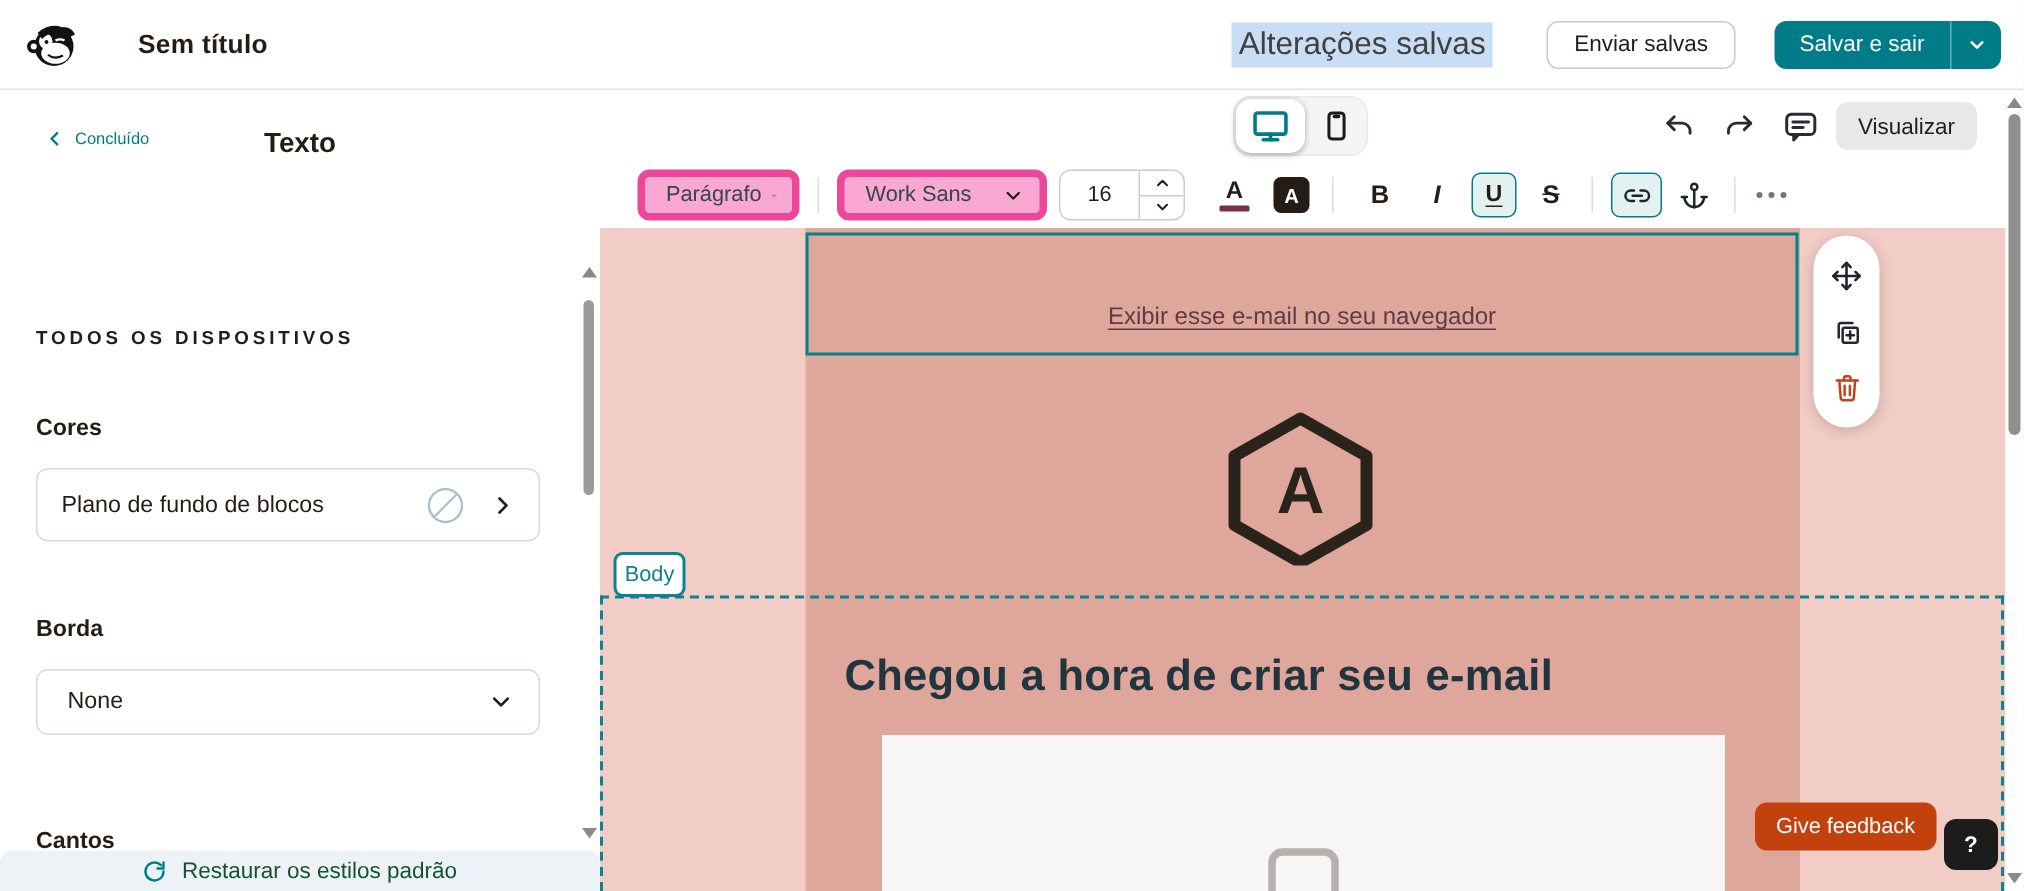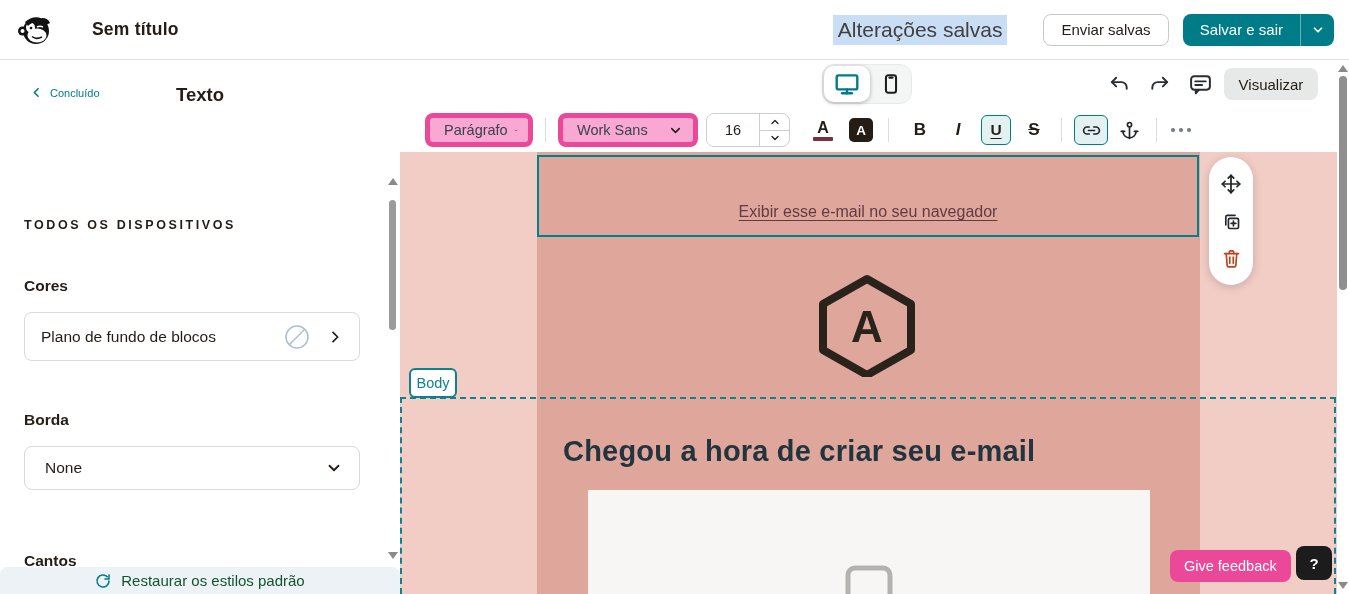--- a/index.html
+++ b/index.html
@@ -11,21 +11,21 @@
   
   .header { position:absolute; left:0; top:0; width:1349px; height:60px; background:#fff;
             border-bottom:1px solid #dfe2e4; display:flex; align-items:center; }
   .logo { margin-left:16px; width:40px; height:40px; cursor:pointer; }
   .doc-title { margin-left:36px; font-size:17.5px; font-weight:bold; letter-spacing:.2px; }
   .header-right { margin-left:auto; display:flex; align-items:center; margin-right:15px; }
   .status-chip { background:#c9ddf4; color:#404040; font-size:21px; padding:3px 5px; }
   .btn-outline { margin-left:36px; height:32px; padding:0 17px; background:#fff;
                  border:1px solid #c5cbcb; border-radius:8px; font-size:15px; color:#241c15;
                  display:flex; align-items:center; cursor:pointer; }
-  .btn-split { margin-left:14px; height:32px; background:#007c89; border-radius:8px;
+  .btn-split { margin-left:26px; height:32px; background:#007c89; border-radius:8px;
                display:flex; align-items:stretch; color:#fff; cursor:pointer; }
   .btn-split-main { padding:0 17px; display:flex; align-items:center; font-size:15px; }
   .btn-split-caret { width:34px; border-left:1px solid rgba(255,255,255,.4);
                      display:flex; align-items:center; justify-content:center; }
 
   
   .sidebar { position:absolute; left:0; top:60px; width:400px; height:534px; background:#fff; }
   .back-link { position:absolute; left:30px; top:26px; display:flex; align-items:center; gap:7px;
                color:#007c89; font-size:11px; cursor:pointer; }
   .panel-title { position:absolute; left:0; top:24px; width:400px; text-align:center;
@@ -118,22 +118,22 @@
               display:flex; align-items:center; justify-content:center; }
   .email-heading { position:absolute; left:163px; top:283px; font-size:29px; font-weight:bold;
                    color:#22343e; letter-spacing:.2px; cursor:text; }
   .email-card { position:absolute; left:188px; top:338px; width:562px; height:104px; background:#f7f6f4; }
   .img-placeholder { position:absolute; left:257px; top:75px; }
   .action-panel { position:absolute; left:809px; top:5px; width:44px; height:128px; background:#fff;
                   border-radius:22px; box-shadow:0 2px 10px rgba(0,0,0,.18); display:flex;
                   flex-direction:column; align-items:center; justify-content:space-evenly; }
   .action-btn { cursor:pointer; display:flex; }
 
-  .feedback-btn { position:absolute; left:770px; top:398px; height:32px; padding:0 14px;
-                  background:#ec4899; color:#fff; border:none; border-radius:8px; font-size:14.5px;
+  .feedback-btn { position:absolute; left:770px; top:383px; height:32px; padding:0 14px;
+                  background:#c2410c; color:#fff; border:none; border-radius:8px; font-size:14.5px;
                   font-family:"Liberation Sans",sans-serif; cursor:pointer; }
   .help-btn { position:absolute; left:896px; top:394px; width:36px; height:34px; background:#1c1c1c;
               color:#fff; border:none; border-radius:8px; font-size:15px; font-weight:bold;
               font-family:"Liberation Sans",sans-serif; cursor:pointer; }
 
   
   .main-scrollbar { position:absolute; left:1337px; top:60px; width:12px; height:534px; background:#fff; }
   .ms-up { position:absolute; left:1px; top:5px; }
   .ms-thumb { position:absolute; left:2px; top:16px; width:8px; height:214px; background:#8f8f8f;
               border-radius:4px; cursor:pointer; }

